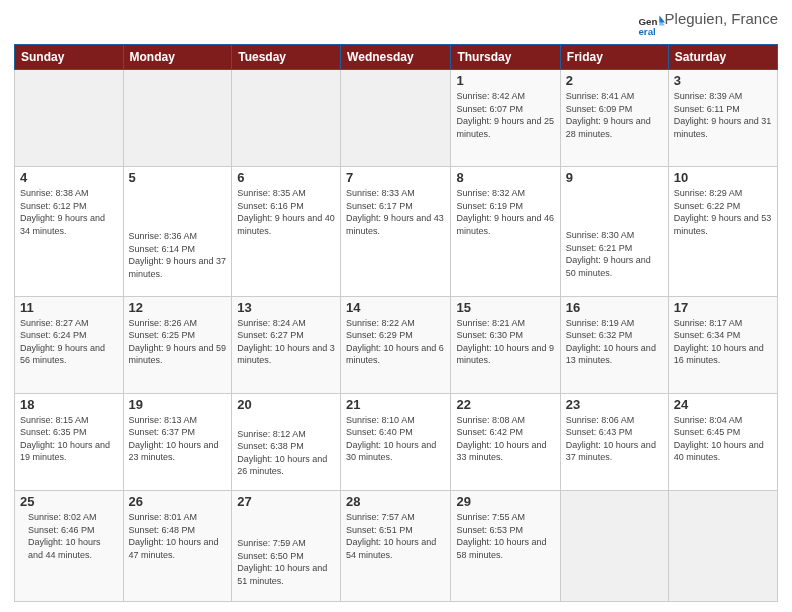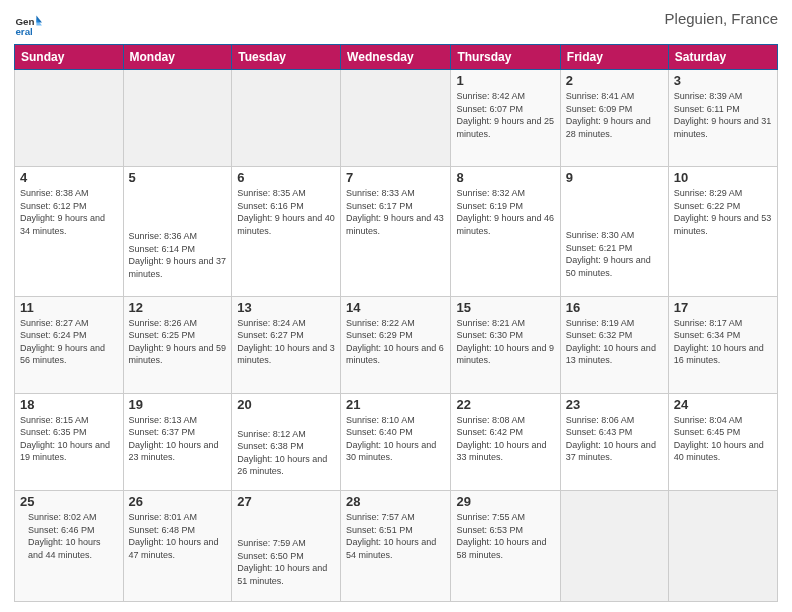--- a/index.html
+++ b/index.html
@@ -9,20 +9,21 @@
       width: 792px;
       height: 612px;
       overflow: hidden;
     }
     .page {
       width: 792px;
       height: 612px;
       padding: 10px 14px 10px 14px;
       display: flex;
       flex-direction: column;
+      align-items: flex-end;
     }
     .header {
       display: flex;
       justify-content: space-between;
       align-items: flex-start;
       margin-bottom: 6px;
     }
     .logo {
       display: flex;
       align-items: center;
@@ -58,21 +59,21 @@
     .location {
       font-size: 15px;
       color: #555;
     }
     table {
       width: 100%;
       border-collapse: collapse;
       flex: 1;
     }
     thead tr th {
-      background-color: #be185d;
+      background-color: #7f1d1d;
       color: white;
       font-size: 12px;
       font-weight: bold;
       padding: 5px 6px;
       text-align: left;
       border: 1px solid #1a5fa0;
     }
     tbody tr td {
       border: 1px solid #ccc;
       vertical-align: top;

